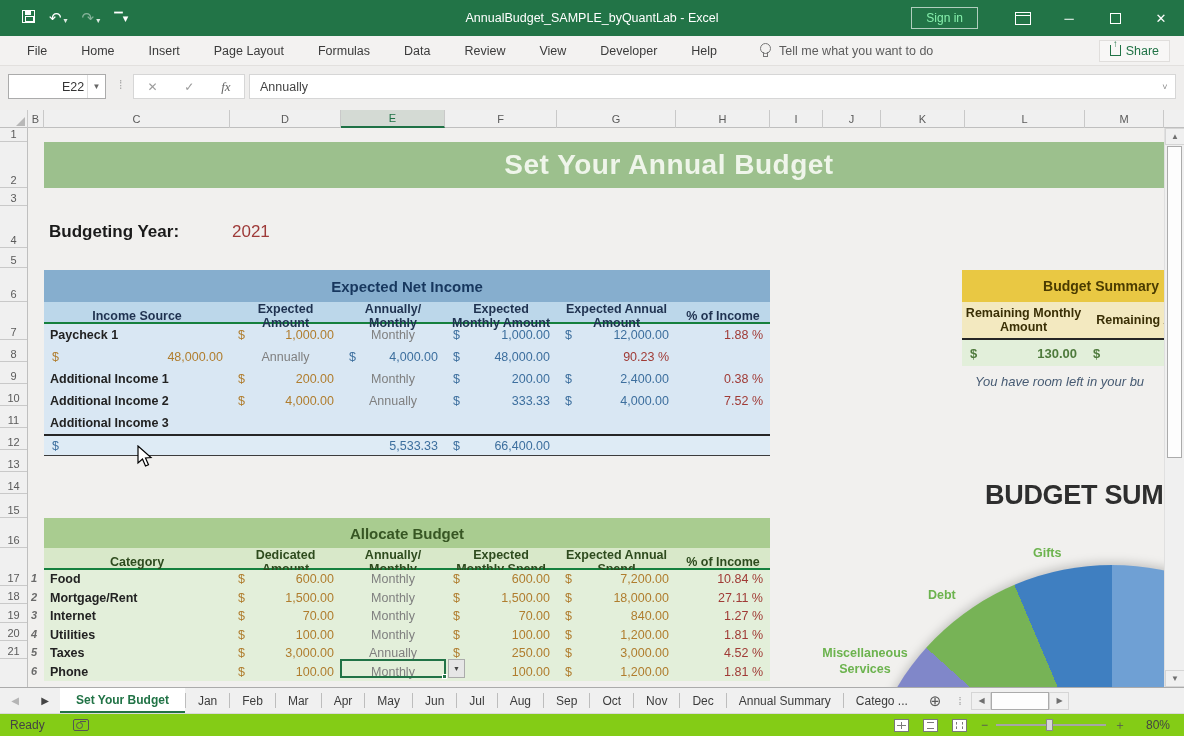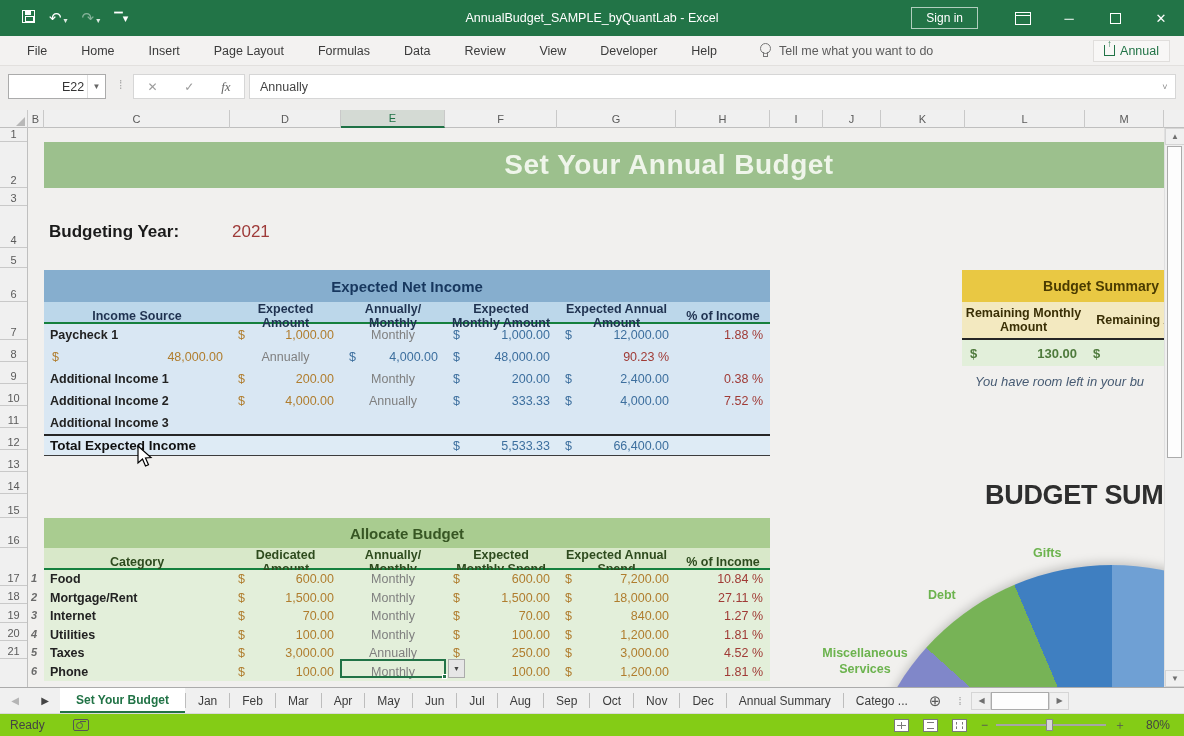--- a/index.html
+++ b/index.html
@@ -11,21 +11,21 @@
   #titlebar { position:absolute; left:0; top:0; width:1184px; height:36px; background:#227447; display:flex; align-items:center; color:#fff; }
   .qat { display:flex; align-items:center; gap:14px; padding-left:22px; }
   .qat .g { font-size:15px; color:#fff; cursor:default; }
   .qat .dim { color:rgba(255,255,255,.45); }
   .qat .dd { font-size:8px; margin-left:2px; color:rgba(255,255,255,.85); }
   .save-glyph { width:13px; height:13px; border:1.5px solid #fff; position:relative; display:inline-block; }
   .save-glyph:before { content:""; position:absolute; left:2px; top:0; width:6px; height:4px; background:#fff; }
   .save-glyph:after { content:""; position:absolute; left:2px; bottom:0; width:7px; height:4px; border:1px solid #fff; }
   #win-title { position:absolute; left:0; right:0; text-align:center; font-size:12.5px; color:#fff; pointer-events:none; }
   #title-right { position:absolute; right:0; top:0; height:36px; display:flex; align-items:center; }
-  #signin { border:1px solid rgba(255,255,255,.65); color:#ffffff; font-size:12px; padding:3px 14px; margin-right:22px; background:transparent; }
+  #signin { border:1px solid rgba(255,255,255,.65); color:#86efac; font-size:12px; padding:3px 14px; margin-right:22px; background:transparent; }
   .winbtn { width:46px; height:36px; display:flex; align-items:center; justify-content:center; font-size:13px; color:#fff; }
   .ribbon-display { width:16px; height:13px; border:1px solid #fff; position:relative; }
   .ribbon-display:before { content:""; position:absolute; left:0; top:2px; right:0; border-top:1px solid #fff; }
 
   
   #ribbonbar { position:absolute; left:0; top:36px; width:1184px; height:30px; background:#F3F2F1; display:flex; align-items:center; border-bottom:1px solid #E2E0DE; }
   .rtab { font-size:12.5px; color:#3b3b3b; padding:0 17px; height:30px; display:flex; align-items:center; }
   #tellme { display:flex; align-items:center; gap:8px; margin-left:26px; color:#5c5c5c; font-size:12.5px; }
   .bulb { width:11px; height:15px; position:relative; }
   .bulb:before { content:""; position:absolute; left:0; top:0; width:9px; height:9px; border:1.3px solid #777; border-radius:50%; }
@@ -196,21 +196,21 @@
         <div class="rtab">View</div>
         <div class="rtab">Developer</div>
         <div class="rtab">Help</div>
       </div>
     <div id="tellme">
       <span class="bulb"></span>
       <span>Tell me what you want to do</span>
     </div>
     <div id="share-btn">
       <span class="share-glyph"></span>
-      <span>Annual</span>
+      <span>Share</span>
     </div>
   </div>
 
   <div id="formulabar">
     <div id="namebox">
       <span class="nm">E22</span>
       <span class="nb-dd">▼</span>
     </div>
     <div id="fb-dots">⁞</div>
     <div id="fxbox">
@@ -353,21 +353,20 @@
           <div class="t-row">
             <div class="c-lab">Additional Income 3</div>
             <div class="c-money money-tan"></div>
             <div class="c-freq"></div>
             <div class="c-money money-blue"></div>
             <div class="c-money money-blue"></div>
             <div class="c-pct"></div>
           </div>
         </div>
       <div class="total">
-        <div class="tl">Total Expected Income</div>
         <div class="c-money money-blue">
             <span>$</span>
             <span>5,533.33</span>
           </div>
         <div class="c-money money-blue">
             <span>$</span>
             <span>66,400.00</span>
           </div>
         <div></div>
       </div>

